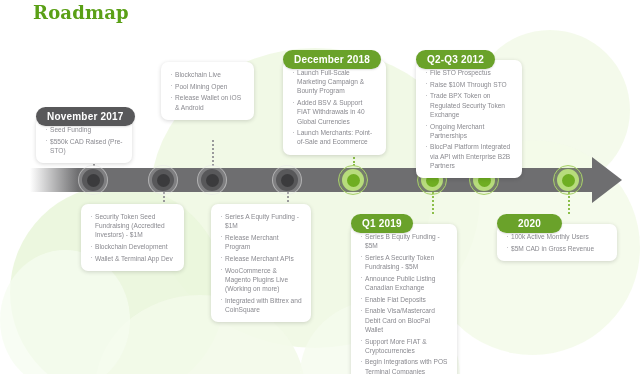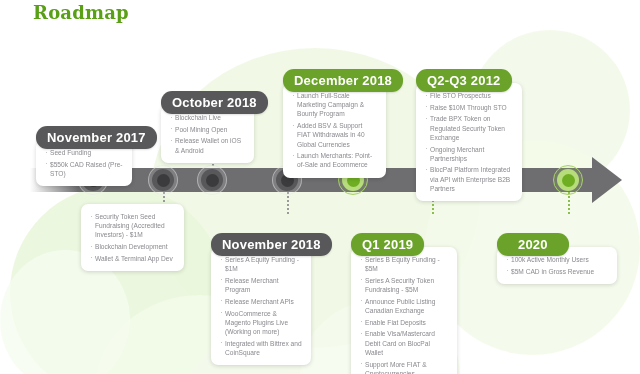--- a/index.html
+++ b/index.html
@@ -75,26 +75,25 @@
   .connector { position: absolute; width: 0; border-left: 2px dotted #9a9a9c; }
   .connector.green-line { border-left-color: #8cbf4a; }
 
   
   .card { position: absolute; }
   .pill {
     position: relative; z-index: 3;
     display: inline-block;
     padding: 4px 11px 4px 11px;
     border-radius: 11px;
-    font-size: 13px; font-weight: bold;
+    font-size: 10px; font-weight: bold;
     color: #ffffff;
     letter-spacing: .2px;
     white-space: nowrap;
     box-shadow: 0 1px 2px rgba(0,0,0,.13);
-    margin-top: 20px;
   }
   .pill.gray  { background: #58585a; }
   .pill.green { background: #6aa22a; }
 
   .body {
     position: relative; z-index: 2;
     background: #ffffff;
     border-radius: 7px;
     box-shadow: 0 1px 4px rgba(0,0,0,.16);
     padding: 8px 9px 8px 9px;
@@ -191,21 +190,20 @@
     <div class="pill gray">November 2017</div>
     <div class="body">
       <ul>
         <li>Seed Funding</li>
         <li>$550k CAD Raised (Pre-STO)</li>
       </ul>
     </div>
   </div>
 
   <div class="card top" style="left:161px; top:71px; width:93px;">
-    <div class="pill gray">October 2018</div>
     <div class="body">
       <ul>
         <li>Blockchain Live</li>
         <li>Pool Mining Open</li>
         <li>Release Wallet on iOS &amp; Android</li>
       </ul>
     </div>
   </div>
 
   <div class="card top" style="left:283px; top:49px; width:103px;">
@@ -236,21 +234,20 @@
     <div class="body">
       <ul>
         <li>Security Token Seed Fundraising (Accredited Investors) - $1M</li>
         <li>Blockchain Development</li>
         <li>Wallet &amp; Terminal App Dev</li>
       </ul>
     </div>
   </div>
 
   <div class="card bottom" style="left:211px; top:213px; width:100px;">
-    <div class="pill gray">November 2018</div>
     <div class="body">
       <ul>
         <li>Series A Equity Funding - $1M</li>
         <li>Release Merchant Program</li>
         <li>Release Merchant APIs</li>
         <li>WooCommerce &amp; Magento Plugins Live (Working on more)</li>
         <li>Integrated with Bittrex and CoinSquare</li>
       </ul>
     </div>
   </div>

